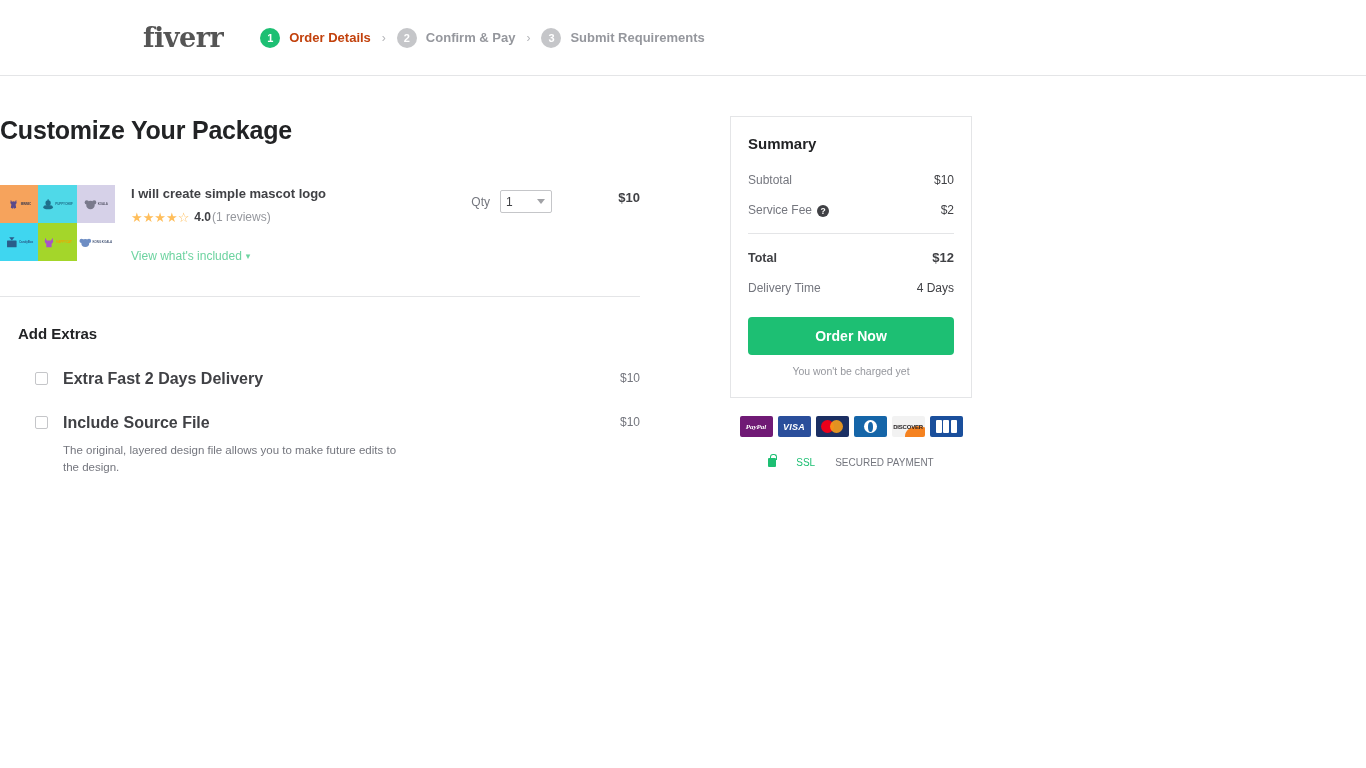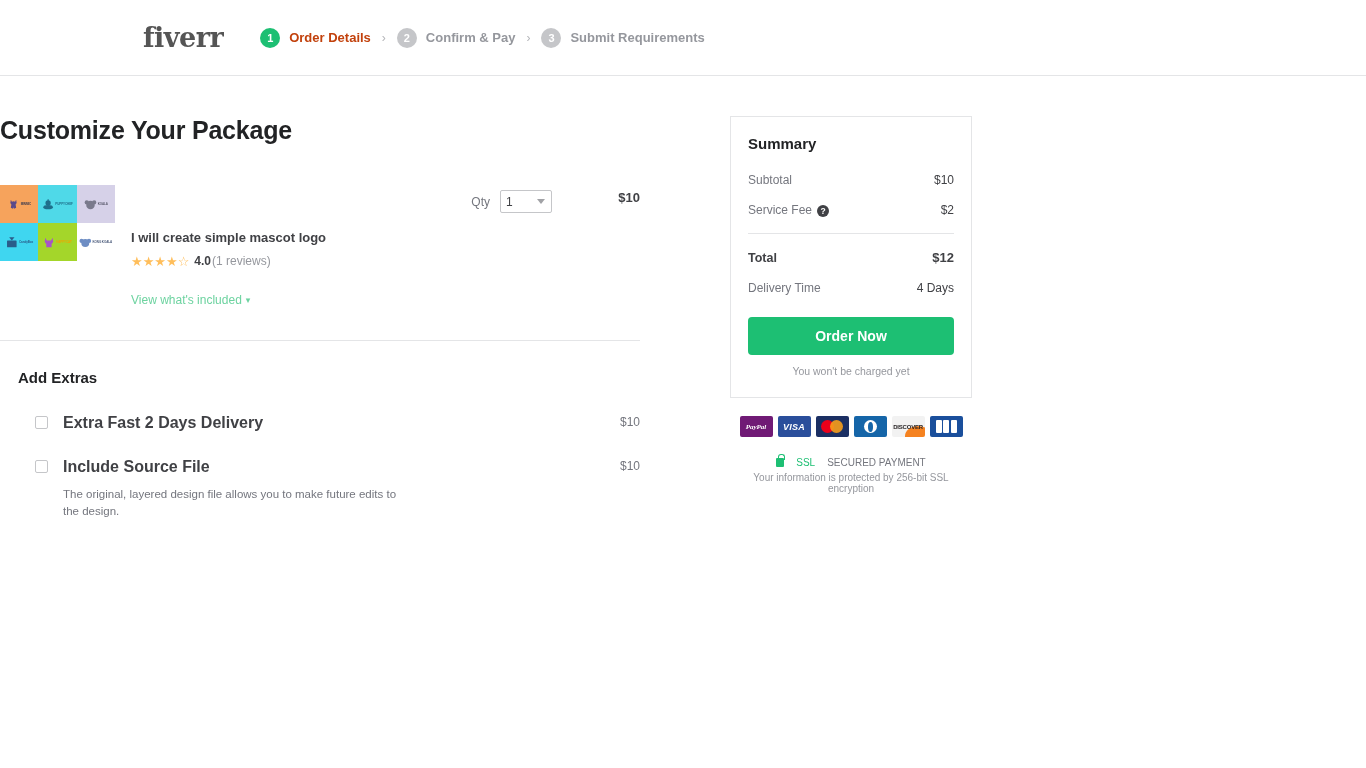--- a/index.html
+++ b/index.html
@@ -118,21 +118,20 @@
     letter-spacing: -0.1px;
     white-space: nowrap;
   }
   .mini-stack { text-align: center; }
   .mini-stack .mini-text { margin-top: 1px; }
 
   .gig-info {
     margin-left: 16px;
     flex: 1;
     padding-top: 1px;
-    margin-top: 44px;
   }
   .gig-title {
     font-size: 13px;
     font-weight: 700;
     color: #404145;
     margin-bottom: 9px;
   }
   .rating-row {
     display: flex;
     align-items: center;
@@ -386,21 +385,21 @@
   .jcb-bars i {
     width: 6px; height: 13px;
     background: #fff;
     border-radius: 1px;
   }
 
   .ssl-line {
     display: flex;
     align-items: center;
     justify-content: center;
-    gap: 12px;
+    gap: 20px;
     margin-top: 20px;
     font-size: 10px;
   }
   .lock {
     width: 8px; height: 9px;
     background: #1dbf73;
     border-radius: 1px;
     position: relative;
   }
   .lock::before {
@@ -624,16 +623,15 @@
             <i></i>
           </div>
       </div>
     </div>
 
     <div class="ssl-line">
       <span class="lock"></span>
       <span class="ssl-word">SSL</span>
       <span class="ssl-secured">SECURED PAYMENT</span>
     </div>
-    <div class="ssl-sub">Your information is protected by 256-bit SSL encryption</div>
   </div>
 
 </div>
 
 </body></html>

